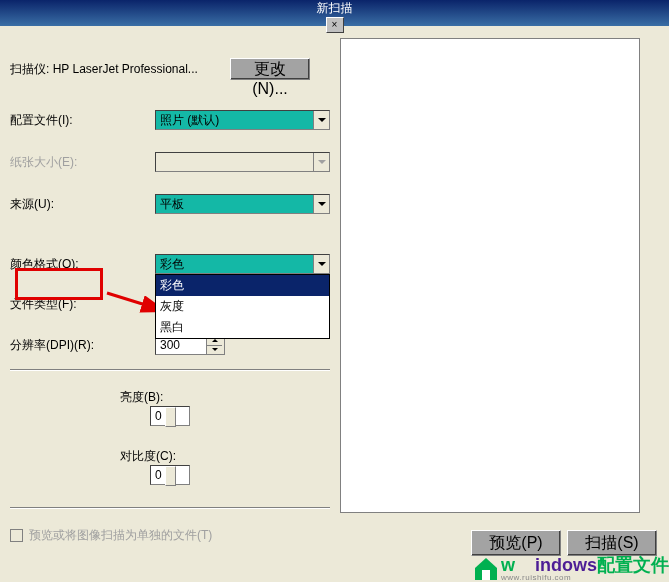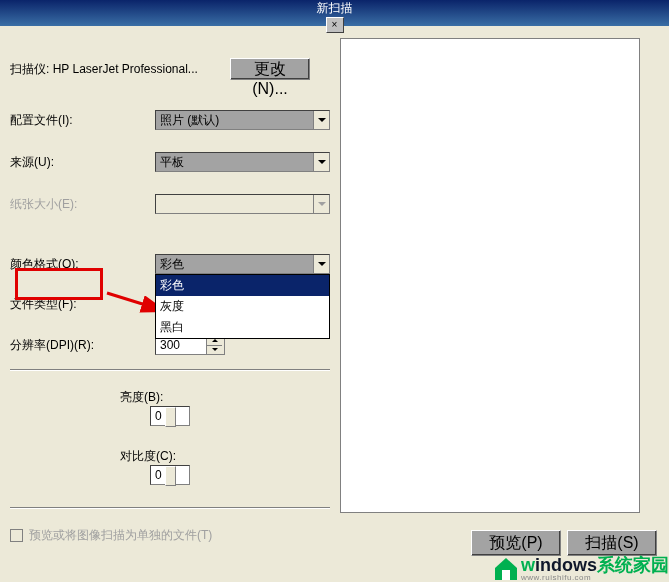--- a/index.html
+++ b/index.html
@@ -83,21 +83,21 @@
     width: 145px;
     font-size: 12px;
   }
   .form-label.disabled { color: #a0a0a0; }
   .select {
     flex: 1;
     height: 20px;
     border: 1px solid #808080;
     border-top-color: #404040;
     border-left-color: #404040;
-    background: #a3a3a3;
+    background: #14b8a6;
     display: flex;
     align-items: center;
     position: relative;
     font-size: 12px;
   }
   .select.disabled { background: #ece9d8; }
   .select-text { padding-left: 4px; flex: 1; }
   .select-arrow {
     width: 16px;
     height: 18px;
@@ -268,21 +268,21 @@
     height: 30px;
     position: relative;
   }
   .wm-text {
     display: flex;
     flex-direction: column;
     line-height: 1;
   }
   .wm-main { font-size: 18px; font-weight: bold; }
   .wm-main .w1 { color: #00b050; } 
-  .wm-main .w2 { color: #0f172a; } 
+  .wm-main .w2 { color: #4c1d95; padding-left: 20px; } 
   .wm-sub { font-size: 8px; color: #888; letter-spacing: 0.5px; }
 </style>
 </head>
 <body>
 
 <div class="titlebar">
   <span class="title">新扫描</span>
   <div class="close-btn"><span>×</span></div>
 </div>
 
@@ -298,31 +298,31 @@
 
     <div class="form-row">
       <span class="form-label">配置文件(I):</span>
       <div class="select">
         <span class="select-text">照片 (默认)</span>
         <span class="select-arrow"></span>
       </div>
     </div>
 
     <div class="form-row">
+      <span class="form-label disabled">纸张大小(E):</span>
+      <div class="select disabled">
+        <span class="select-text"></span>
+        <span class="select-arrow"></span>
+      </div>
+    </div>
+
+    <div class="form-row">
       <span class="form-label">来源(U):</span>
       <div class="select">
         <span class="select-text">平板</span>
-        <span class="select-arrow"></span>
-      </div>
-    </div>
-
-    <div class="form-row">
-      <span class="form-label disabled">纸张大小(E):</span>
-      <div class="select disabled">
-        <span class="select-text"></span>
         <span class="select-arrow"></span>
       </div>
     </div>
 
     <div style="height:18px"></div>
 
     <div class="form-row">
       <span class="form-label">颜色格式(O):</span>
       <div class="select">
         <span class="select-text">彩色</span>
@@ -397,17 +397,17 @@
   <button class="btn">扫描(S)</button>
 </div>
 
 <div class="watermark">
   <svg class="wm-logo" viewBox="0 0 30 30">
     <path d="M4 16 L15 6 L26 16 L26 28 L4 28 Z" fill="#00b050"></path>
     <rect x="11" y="18" width="8" height="10" fill="#fff"></rect>
   </svg>
   <div class="wm-text">
     <div class="wm-main">
-      <span class="w1">w</span><span class="w2">indows</span><span class="w1">系统家园</span>
+      <span class="w1">w</span><span class="w2">indows</span><span class="w1">配置文件</span>
     </div>
     <div class="wm-sub">www.ruishifu.com</div>
   </div>
 </div>
 
 </body></html>

